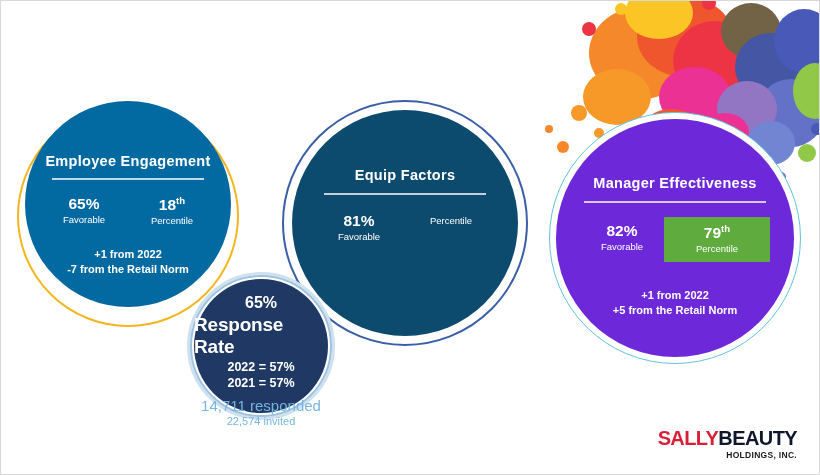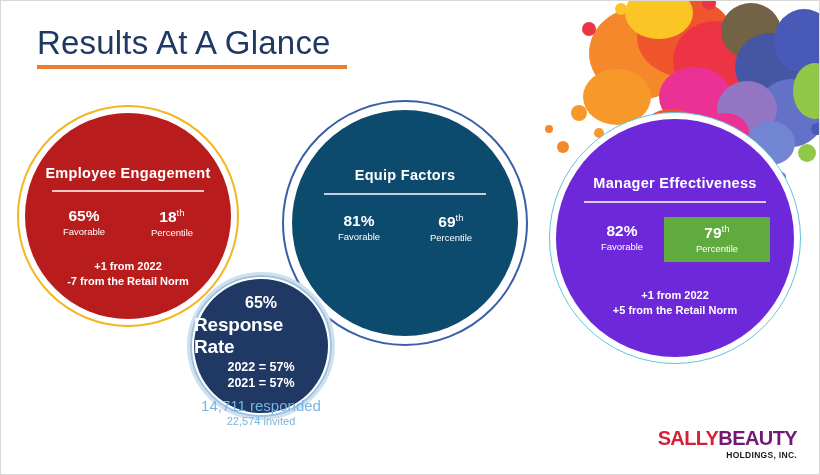--- a/index.html
+++ b/index.html
@@ -36,26 +36,26 @@
 
   .c-title{
     color:#ffffff;font-weight:bold;letter-spacing:.3px;text-align:center;
     white-space:nowrap;
   }
   .c-rule{height:1.5px;background:rgba(255,255,255,.75);}
   .stats{display:flex;justify-content:center;width:100%;}
   .stat{text-align:center;}
   .stat .big{color:#ffffff;font-weight:bold;line-height:1.05;}
   .stat .small{color:#ffffff;line-height:1.2;}
-  .sup{font-size:.62em;vertical-align:super;font-weight:normal;}
+  .sup{font-size:.62em;vertical-align:super;font-weight:bold;}
   .deltas{text-align:center;color:#ffffff;font-weight:bold;line-height:1.35;}
 
   
   #ring1{left:16px;top:104px;width:222px;height:222px;border:2px solid #F2B720;background:#fff;}
-  #disc1{left:24px;top:112px;width:206px;height:206px;background:#b91c1c;}
+  #disc1{left:24px;top:100px;width:206px;height:206px;background:#0369a1;}
   #disc1 .c-title{font-size:14.5px;margin-top:52px;}
   #disc1 .c-rule{width:152px;margin-top:9px;}
   #disc1 .stats{margin-top:16px;}
   #disc1 .stat{width:88px;}
   #disc1 .big{font-size:15.5px;}
   #disc1 .small{font-size:9.5px;margin-top:2px;}
   #disc1 .deltas{font-size:11px;margin-top:21px;}
 
   
   #ring2{left:281px;top:99px;width:246px;height:246px;border:2px solid #3A5FA8;background:#fff;}
@@ -90,21 +90,21 @@
   #disc4 .rr-pct{color:#fff;font-weight:bold;font-size:16px;margin-top:15px;}
   #disc4 .rr-lbl{color:#fff;font-weight:bold;font-size:19px;margin-top:2px;letter-spacing:-.2px;}
   #disc4 .rr-yr{color:#fff;font-weight:bold;font-size:12.5px;margin-top:2px;}
   #disc4 .rr-sub{color:#77B5E0;font-size:15px;margin-top:7px;}
   #disc4 .rr-sub2{color:#77B5E0;font-size:11px;margin-top:1px;}
 
   
   .logo{position:absolute;right:22px;bottom:14px;text-align:right;}
   .logo .l1{font-size:20px;font-weight:bold;letter-spacing:-.6px;line-height:1;}
   .logo .l-sally{color:#D81F35;}
-  .logo .l-beauty{color:#701a75;}
+  .logo .l-beauty{color:#0f172a;}
   .logo .l2{font-size:8.5px;font-weight:bold;color:#1a1a1a;letter-spacing:.3px;margin-top:2px;}
 </style>
 </head>
 <body>
 
 <div class="slide">
 
   <svg class="splatter" viewBox="0 0 300 185">
     <g opacity="0.95">
       <ellipse cx="122" cy="52" rx="52" ry="46" fill="#F5821F"></ellipse>
@@ -129,24 +129,20 @@
       <circle cx="288" cy="152" r="9" fill="#8CC63E"></circle>
       <circle cx="212" cy="164" r="6" fill="#EC268F"></circle>
       <circle cx="102" cy="8" r="6" fill="#FCC21B"></circle>
       <circle cx="190" cy="2" r="7" fill="#EC2A3B"></circle>
       <circle cx="30" cy="128" r="4" fill="#F5821F"></circle>
       <circle cx="262" cy="176" r="5" fill="#5B6BC4"></circle>
       <circle cx="298" cy="128" r="6" fill="#3F51B5"></circle>
     </g>
   </svg>
 
-  <div class="title-wrap">
-    <div class="title">Results At A Glance</div>
-    <div class="title-rule"></div>
-  </div>
 
   <div class="ring" id="ring1"></div>
   <div class="disc" id="disc1">
     <div class="c-title">Employee Engagement</div>
     <div class="c-rule"></div>
     <div class="stats">
       <div class="stat">
         <div class="big">65%</div>
         <div class="small">Favorable</div>
       </div>
@@ -164,21 +160,20 @@
   <div class="ring" id="ring2"></div>
   <div class="disc" id="disc2">
     <div class="c-title">Equip Factors</div>
     <div class="c-rule"></div>
     <div class="stats">
       <div class="stat">
         <div class="big">81%</div>
         <div class="small">Favorable</div>
       </div>
       <div class="stat">
-        <div class="big"><span>69</span><span class="sup">th</span></div>
         <div class="small">Percentile</div>
       </div>
     </div>
   </div>
 
   <div class="ring" id="ring3"></div>
   <div class="disc" id="disc3">
     <div class="c-title">Manager Effectiveness</div>
     <div class="c-rule"></div>
     <div class="stats">

